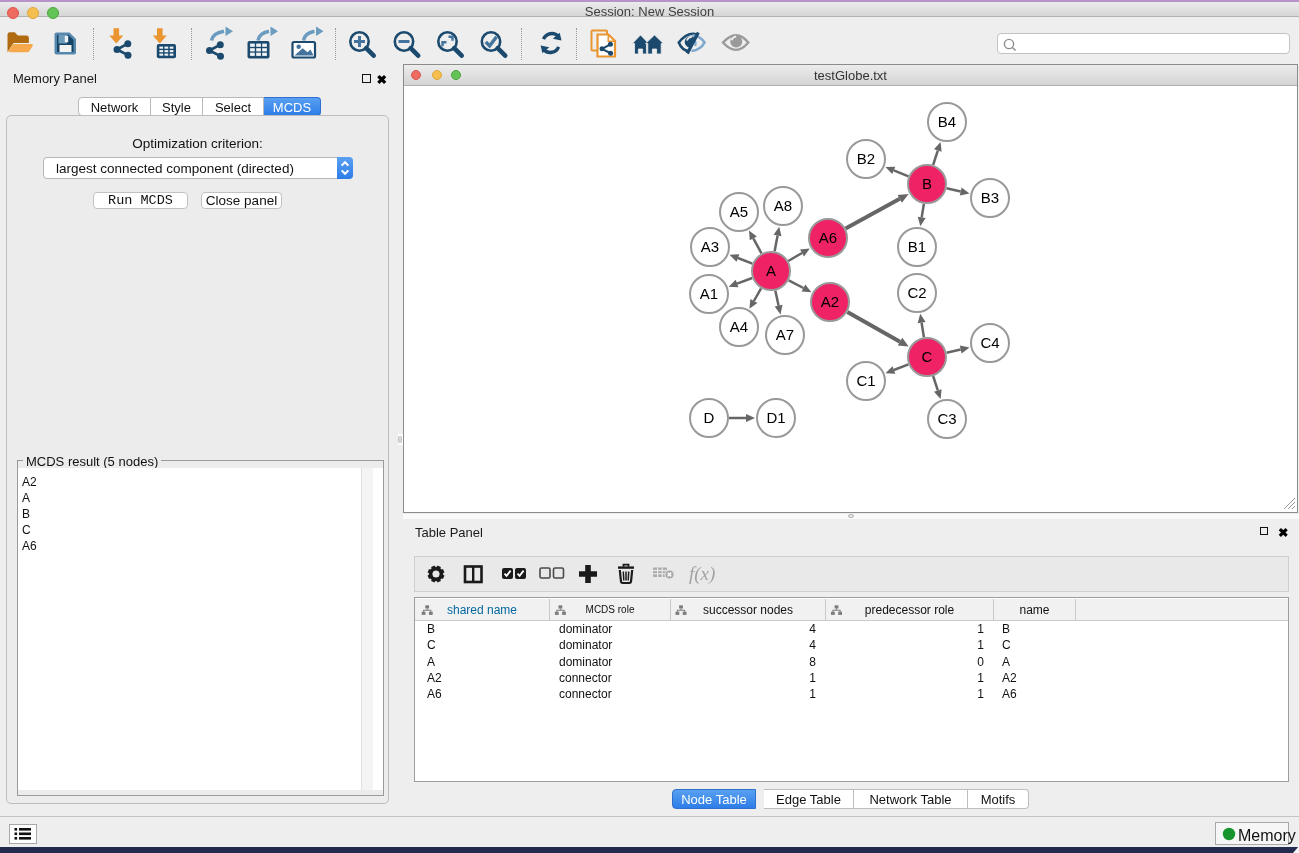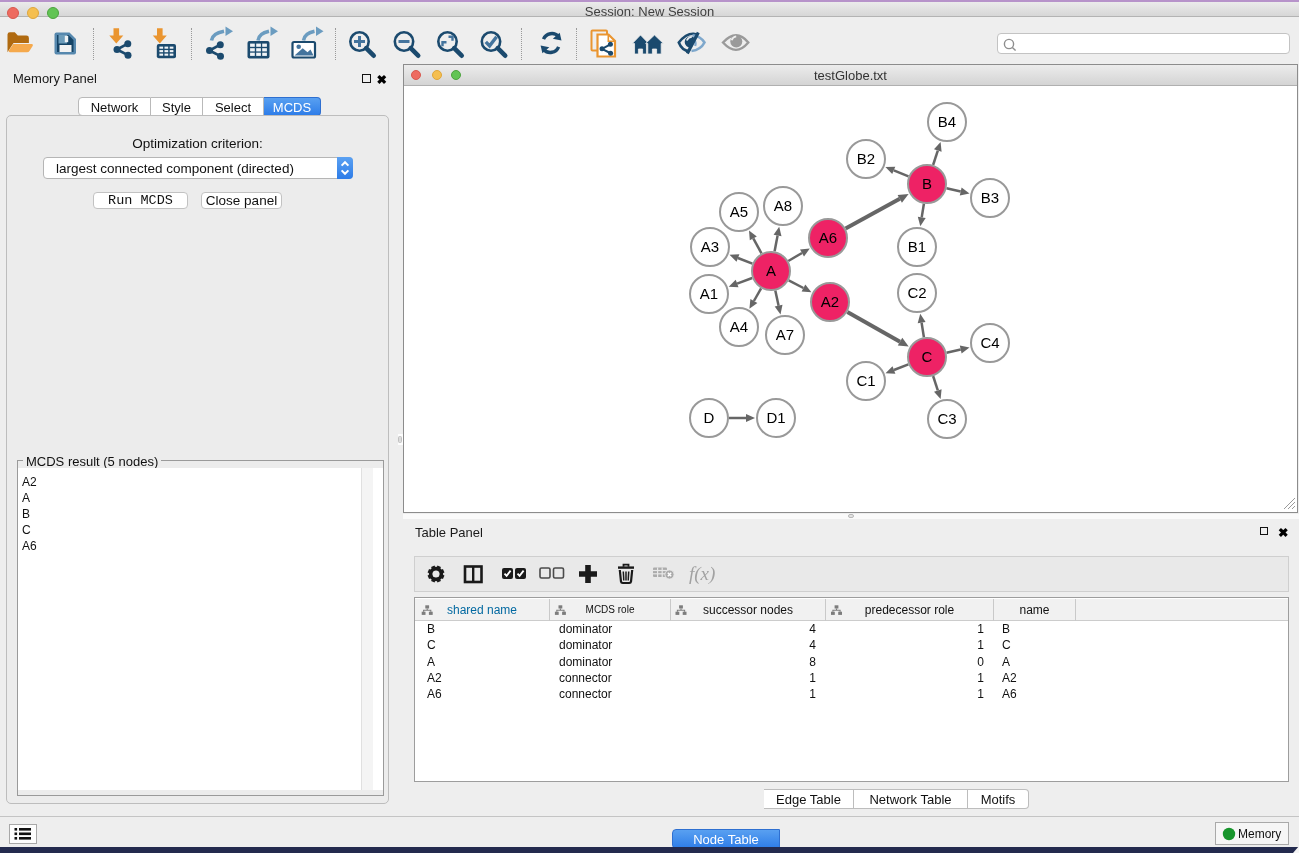--- a/index.html
+++ b/index.html
@@ -61,21 +61,21 @@
 #tp-table { left:414px; top:597px; width:875px; height:185px; background:#fff; border:1px solid #9d9d9d; }
 .td { position:absolute; font-size:12px; color:#111; height:16px; line-height:16px; }
 
 .btab { position:absolute; top:789px; height:20px; background:#fff; border:1px solid #bdbdbd;
   font-size:13px; line-height:19px; text-align:center; color:#111; }
 .btab.sel { background:linear-gradient(#59a0f1,#2e7de8); color:#fff; border-color:#2e6fd0; }
 
 #statusline { left:0; top:816px; width:1299px; height:1px; background:#c4c4c4; }
 #listbtn { left:9px; top:824px; width:28px; height:20px; background:#fdfdfd; border:1px solid #a8a8a8; }
 #membtn { left:1215px; top:822px; width:74px; height:23px; background:#f6f6f6; border:1px solid #a9a9a9; }
-#membtn span { font-size:12px; color:#111; }
+#membtn span { font-size:16px; color:#111; }
 #darkbottom { left:0; top:847px; width:1299px; height:6px; background:#232a4e; }
 </style>
 </head>
 <body>
 <div class="abs" id="purpletop"></div>
 <div class="abs" id="titlebar">
   <div class="title">Session: New Session</div>
   <div class="abs tl" style="left:7px;top:5px;width:12px;height:12px;background:#ee6b60;border:1px solid #d8584e;"></div>
   <div class="abs tl" style="left:27px;top:5px;width:12px;height:12px;background:#f5bf50;border:1px solid #dfa63b;"></div>
   <div class="abs tl" style="left:47px;top:5px;width:12px;height:12px;background:#62c454;border:1px solid #4ca33e;"></div>
@@ -426,21 +426,21 @@
   <div class="td" style="left:301px;top:71.8px;width:100px;text-align:right;">1</div>
   <div class="td" style="left:469px;top:71.8px;width:100px;text-align:right;">1</div>
   <div class="td" style="left:587px;top:71.8px;">A2</div>
   <div class="td" style="left:12px;top:88.0px;">A6</div>
   <div class="td" style="left:144px;top:88.0px;">connector</div>
   <div class="td" style="left:301px;top:88.0px;width:100px;text-align:right;">1</div>
   <div class="td" style="left:469px;top:88.0px;width:100px;text-align:right;">1</div>
   <div class="td" style="left:587px;top:88.0px;">A6</div>
 </div>
 
-<div class="btab sel" style="left:672px;width:108px;border-radius:4px 0 0 4px;margin-top:40px;">Node Table</div>
+<div class="btab sel" style="left:672px;width:84px;border-radius:4px 0 0 4px;">Node Table</div>
 <div class="btab" style="left:764px;width:90px;border-left:none;">Edge Table</div>
 <div class="btab" style="left:854px;width:114px;border-left:none;">Network Table</div>
 <div class="btab" style="left:968px;width:61px;border-left:none;border-radius:0 4px 4px 0;">Motifs</div>
 
 <div class="abs" style="left:403px;top:514px;width:896px;height:5px;background:#fafafa;"></div>
 <div class="abs" style="left:847.5px;top:513.5px;width:6px;height:4.5px;background:#e2e2e2;border:1px solid #b9b9b9;border-radius:2px;"></div>
 <div class="abs" style="left:398px;top:434px;width:4.5px;height:11px;background:#fdfdfd;"></div>
 <div class="abs" style="left:398.4px;top:436.3px;width:3.6px;height:6.4px;background:#dcdcdc;border:1px solid #c0c0c0;border-radius:1.5px;"></div>
 <div class="abs" id="statusline"></div>
 <div class="abs" id="listbtn">

